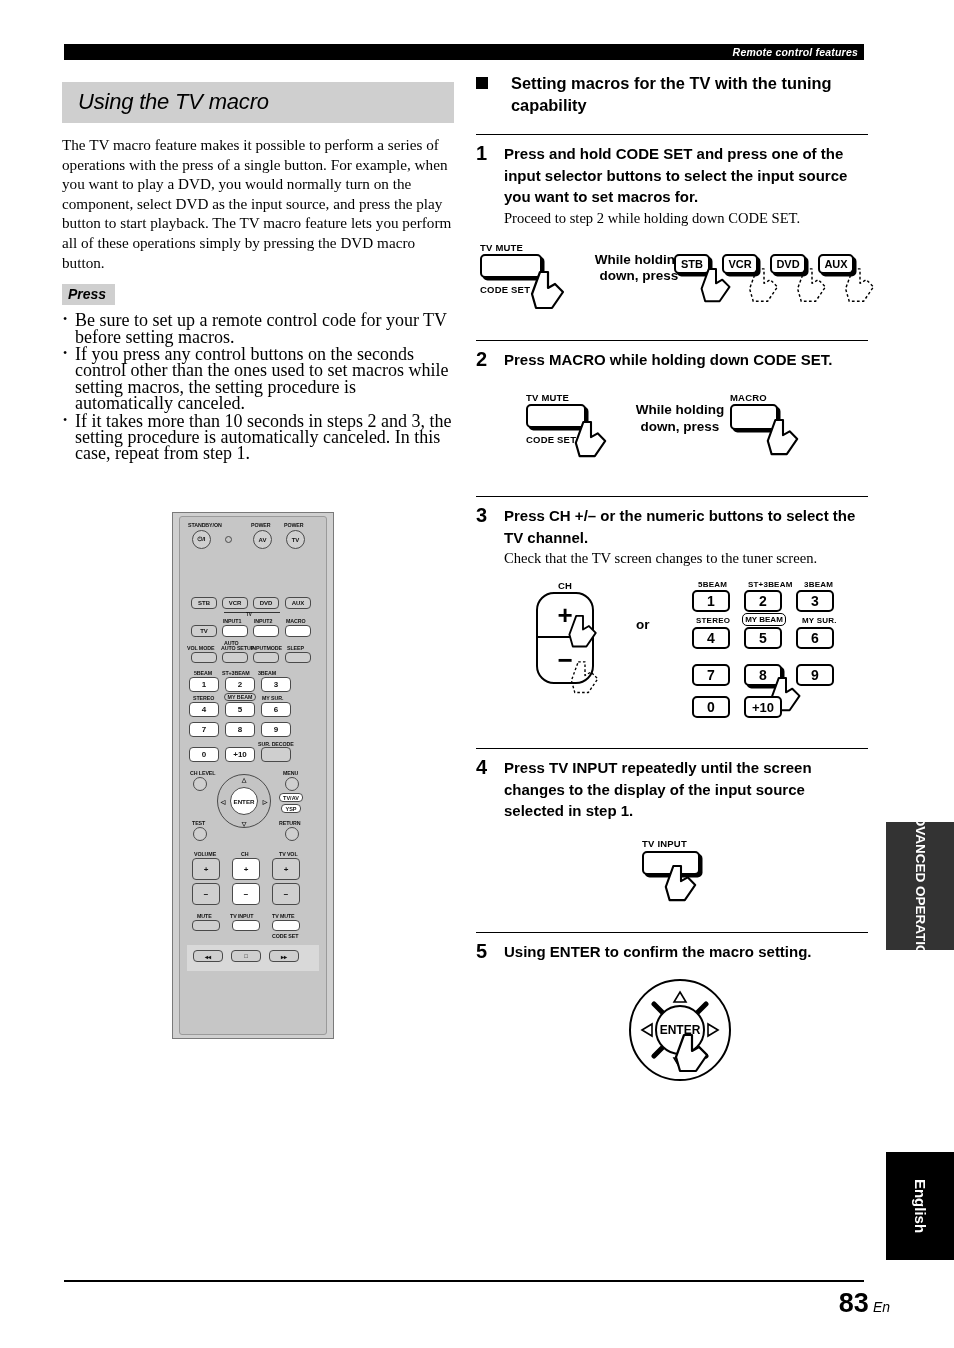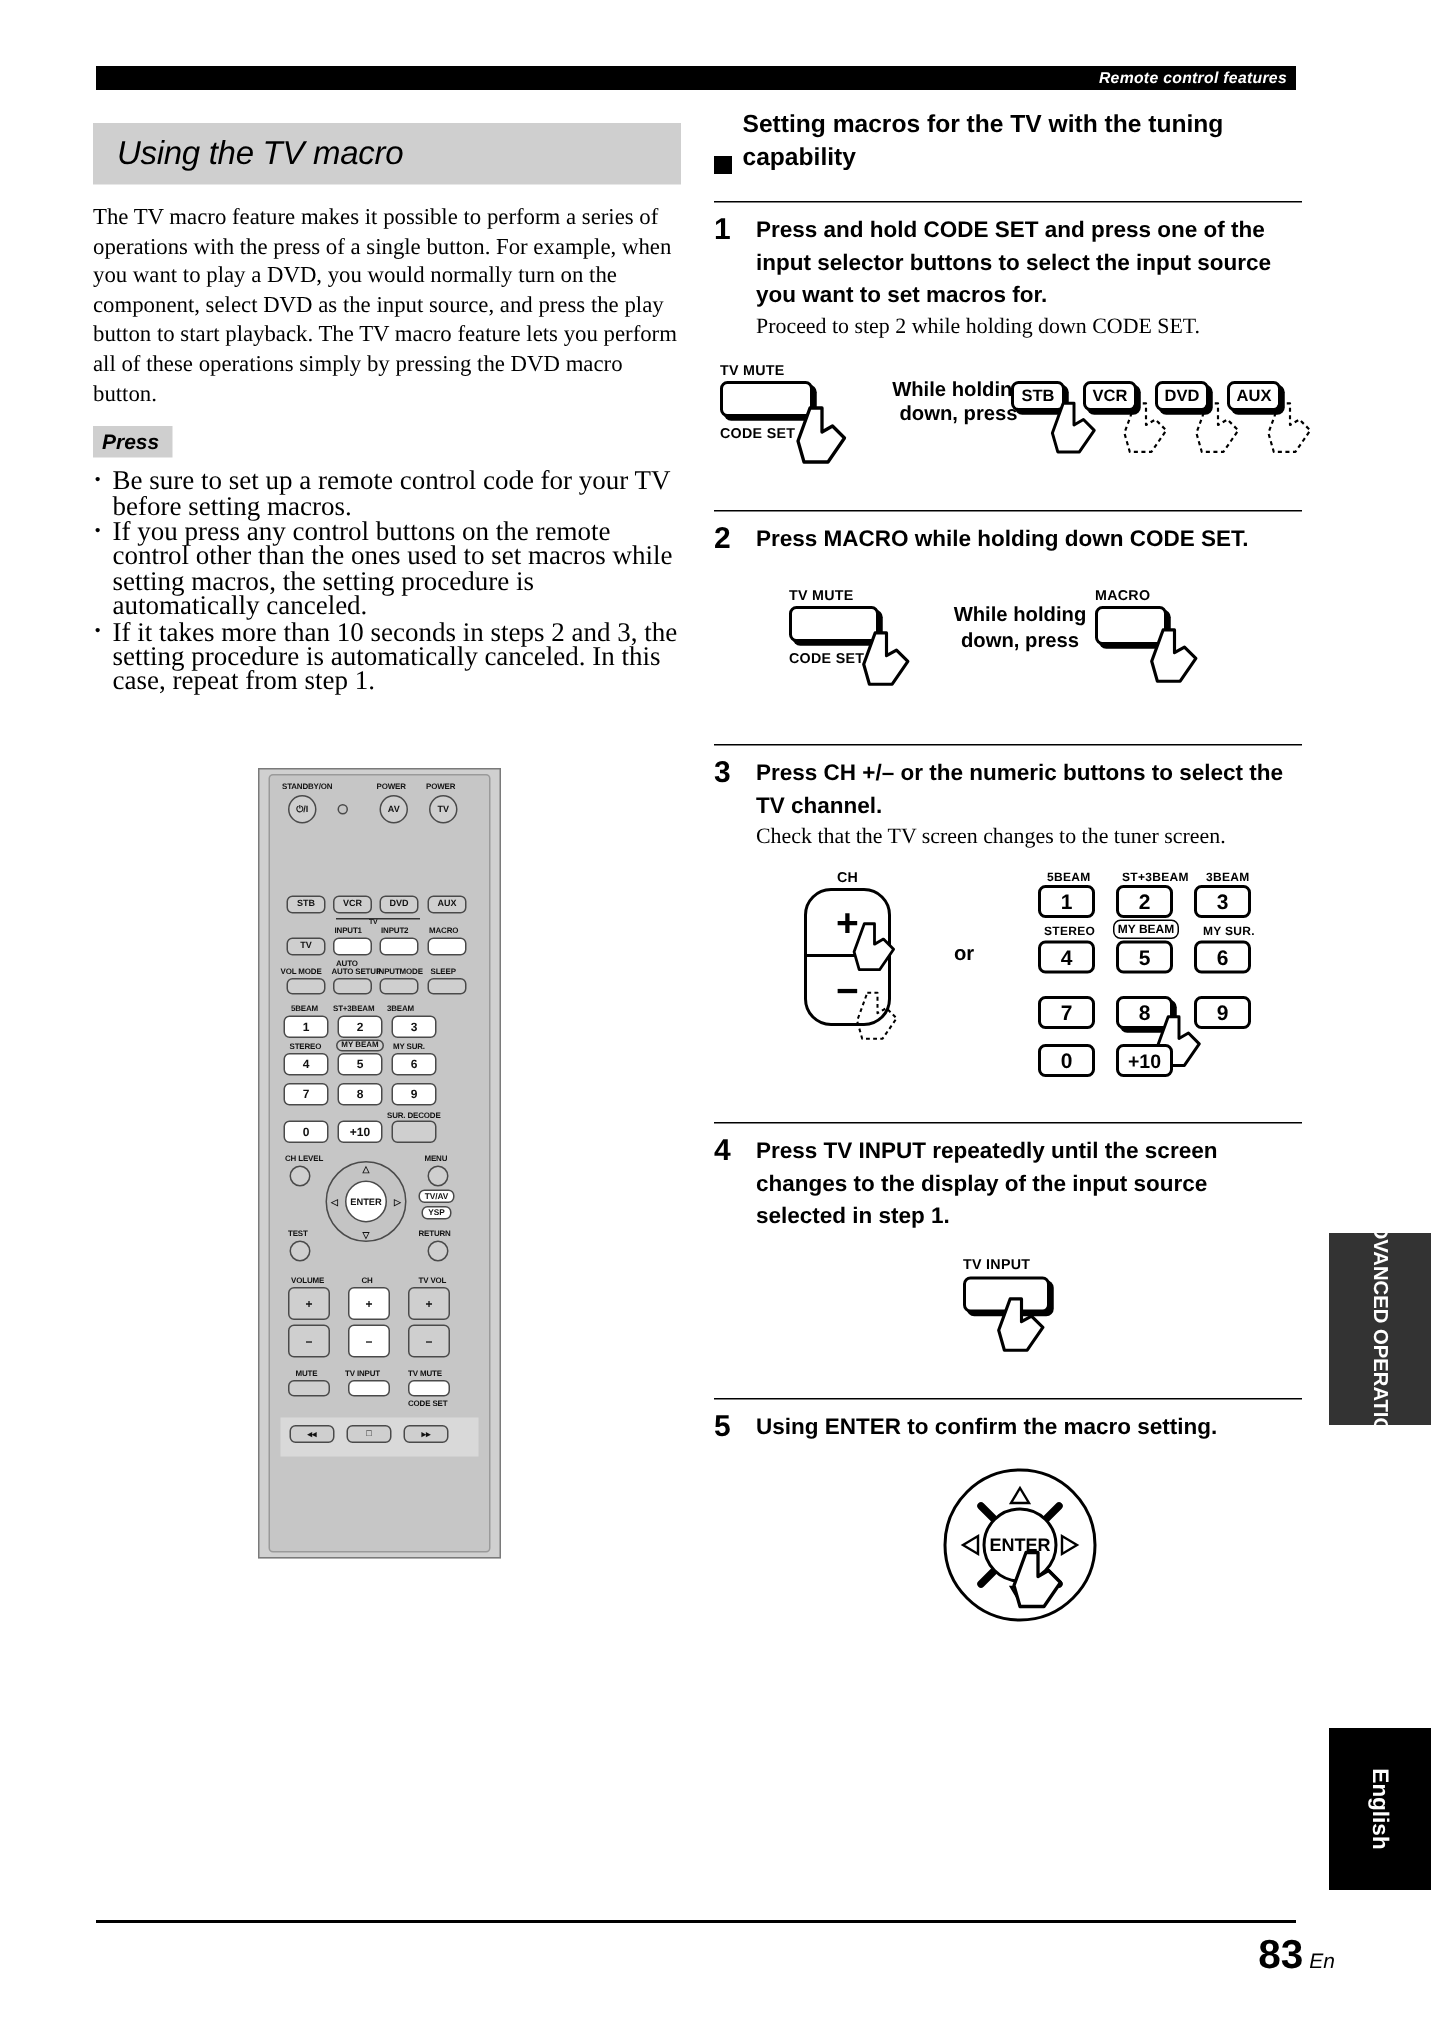--- a/index.html
+++ b/index.html
@@ -19,21 +19,21 @@
   .title-band h1{margin:0;font-family:"Liberation Sans",sans-serif;font-style:italic;font-weight:normal;
                  font-size:22px;letter-spacing:-.2px;}
   .body-p{margin:12px 0 0 0;font-size:15.2px;line-height:19.6px;text-align:left;}
   .notes-band{display:inline-block;background:#cfcfcf;padding:2px 9px 3px 6px;margin-top:12px;
               font-family:"Liberation Sans",sans-serif;font-style:italic;font-weight:bold;font-size:14px;}
   ul.notes{margin:7px 0 0 0;padding:0;list-style:none;}
   ul.notes li{position:relative;padding-left:13px;font-size:18px;line-height:16.4px;margin-bottom:1px;}
   ul.notes li:before{content:"\2022";position:absolute;left:1px;top:-1px;font-size:12px;}
 
   
-  .sec-head{display:flex;gap:7px;align-items:flex-end;}
+  .sec-head{display:flex;gap:23px;align-items:flex-start;}
   .sec-sq{width:12px;height:12px;background:#000;margin-top:5px;flex:0 0 12px;}
   .sec-head h2{margin:0;font-family:"Liberation Sans",sans-serif;font-weight:bold;font-size:16.4px;line-height:22px;}
 
   .step{margin-top:18px;border-top:1.6px solid #000;padding-top:8px;}
   .step-row{display:flex;gap:8px;align-items:flex-start;}
   .step-num{font-family:"Liberation Sans",sans-serif;font-weight:bold;font-size:20px;line-height:21px;
             width:20px;flex:0 0 20px;}
   .step-body{flex:1;}
   .step-body .bold{font-family:"Liberation Sans",sans-serif;font-weight:bold;font-size:15px;line-height:21.5px;}
   .step-body .sub{font-size:14.6px;line-height:19px;margin-top:1px;}
@@ -93,21 +93,21 @@
   <div class="title-band">
     <h1>Using the TV macro</h1>
   </div>
 
   <p class="body-p">The TV macro feature makes it possible to perform a series of operations with the press of a single button. For example, when you want to play a DVD, you would normally turn on the component, select DVD as the input source, and press the play button to start playback. The TV macro feature lets you perform all of these operations simply by pressing the DVD macro button.</p>
 
   <div class="notes-band">Press</div>
 
   <ul class="notes">
     <li>Be sure to set up a remote control code for your TV before setting macros.</li>
-    <li>If you press any control buttons on the remote control other than the ones used to set macros while setting macros, the setting procedure is automatically canceled.</li>
+    <li>If you press any control buttons on the seconds control other than the ones used to set macros while setting macros, the setting procedure is automatically canceled.</li>
     <li>If it takes more than 10 seconds in steps 2 and 3, the setting procedure is automatically canceled. In this case, repeat from step 1.</li>
   </ul>
 </div>
 
 <div class="remote-wrap">
   <div class="remote-outer"></div>
   <div class="remote-inner">
 
     <div class="rl" style="left:8px;top:5px;">STANDBY/ON</div>
     <div class="rk circ" style="left:12px;top:13px;width:19px;height:19px;"></div>
@@ -343,21 +343,21 @@
       <div style="position:absolute;left:60px;top:56px;width:58px;height:2px;background:#000;"></div>
       <div class="keytxt" style="left:60px;top:14px;width:58px;height:42px;font-size:26px;">+</div>
       <div class="keytxt" style="left:60px;top:58px;width:58px;height:44px;font-size:26px;">−</div>
       <svg style="position:absolute;left:90px;top:34px;" width="34" height="36" viewBox="0 0 40 42">
         <path d="M12 2 L20 2 L20 18 L27 14 L35 22 L24 38 L8 38 L4 24 Z" fill="#fff" stroke="#000" stroke-width="2.2" stroke-linejoin="round"></path>
       </svg>
       <svg style="position:absolute;left:92px;top:80px;" width="34" height="36" viewBox="0 0 40 42">
         <path d="M12 2 L20 2 L20 18 L27 14 L35 22 L24 38 L8 38 L4 24 Z" fill="none" stroke="#000" stroke-width="1.6" stroke-dasharray="3,2.6" stroke-linejoin="round"></path>
       </svg>
 
-      <div class="ortxt" style="left:160px;top:48px;">or</div>
+      <div class="ortxt" style="left:160px;top:37px;">or</div>
 
       <div class="keylbl" style="left:222px;top:0;font-size:8px;">5BEAM</div>
       <div class="keylbl" style="left:272px;top:0;font-size:8px;">ST+3BEAM</div>
       <div class="keylbl" style="left:328px;top:0;font-size:8px;">3BEAM</div>
 
       <div class="key" style="left:216px;top:10px;width:38px;height:22px;"></div>
       <div class="keytxt" style="left:216px;top:10px;width:38px;height:22px;font-size:14px;">1</div>
       <div class="key" style="left:268px;top:10px;width:38px;height:22px;"></div>
       <div class="keytxt" style="left:268px;top:10px;width:38px;height:22px;font-size:14px;">2</div>
       <div class="key" style="left:320px;top:10px;width:38px;height:22px;"></div>

